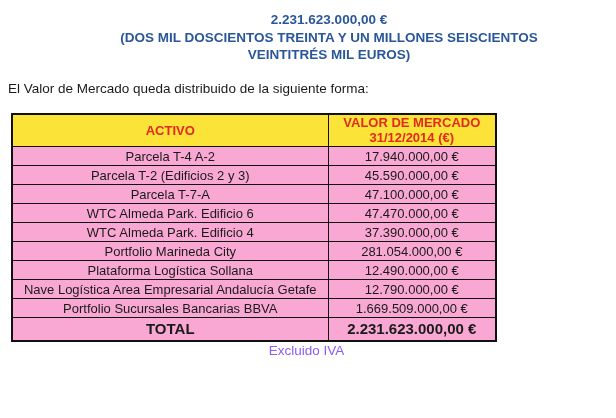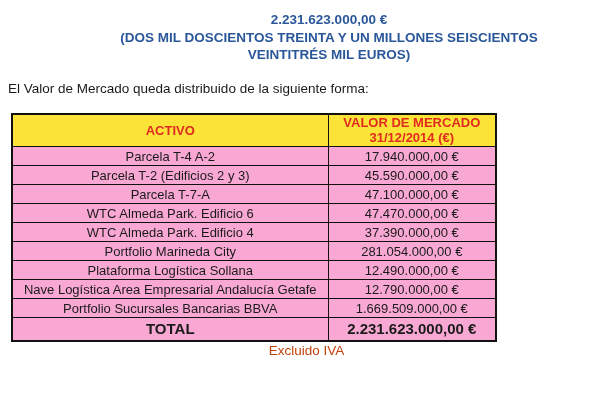--- a/index.html
+++ b/index.html
@@ -60,21 +60,21 @@
     height: 23px;
     font-weight: bold;
     font-size: 15px;
   }
   .footnote {
     width: 591px;
     margin-left: 11px;
     margin-top: 1px;
     text-align: center;
     font-size: 13.5px;
-    color: #c2410c;
+    color: #8b5cf6;
   }
 </style>
 </head>
 <body>
 
 <div class="heading">
   <div>2.231.623.000,00 €</div>
   <div>(DOS MIL DOSCIENTOS TREINTA Y UN MILLONES SEISCIENTOS</div>
   <div>VEINTITRÉS MIL EUROS)</div>
 </div>

